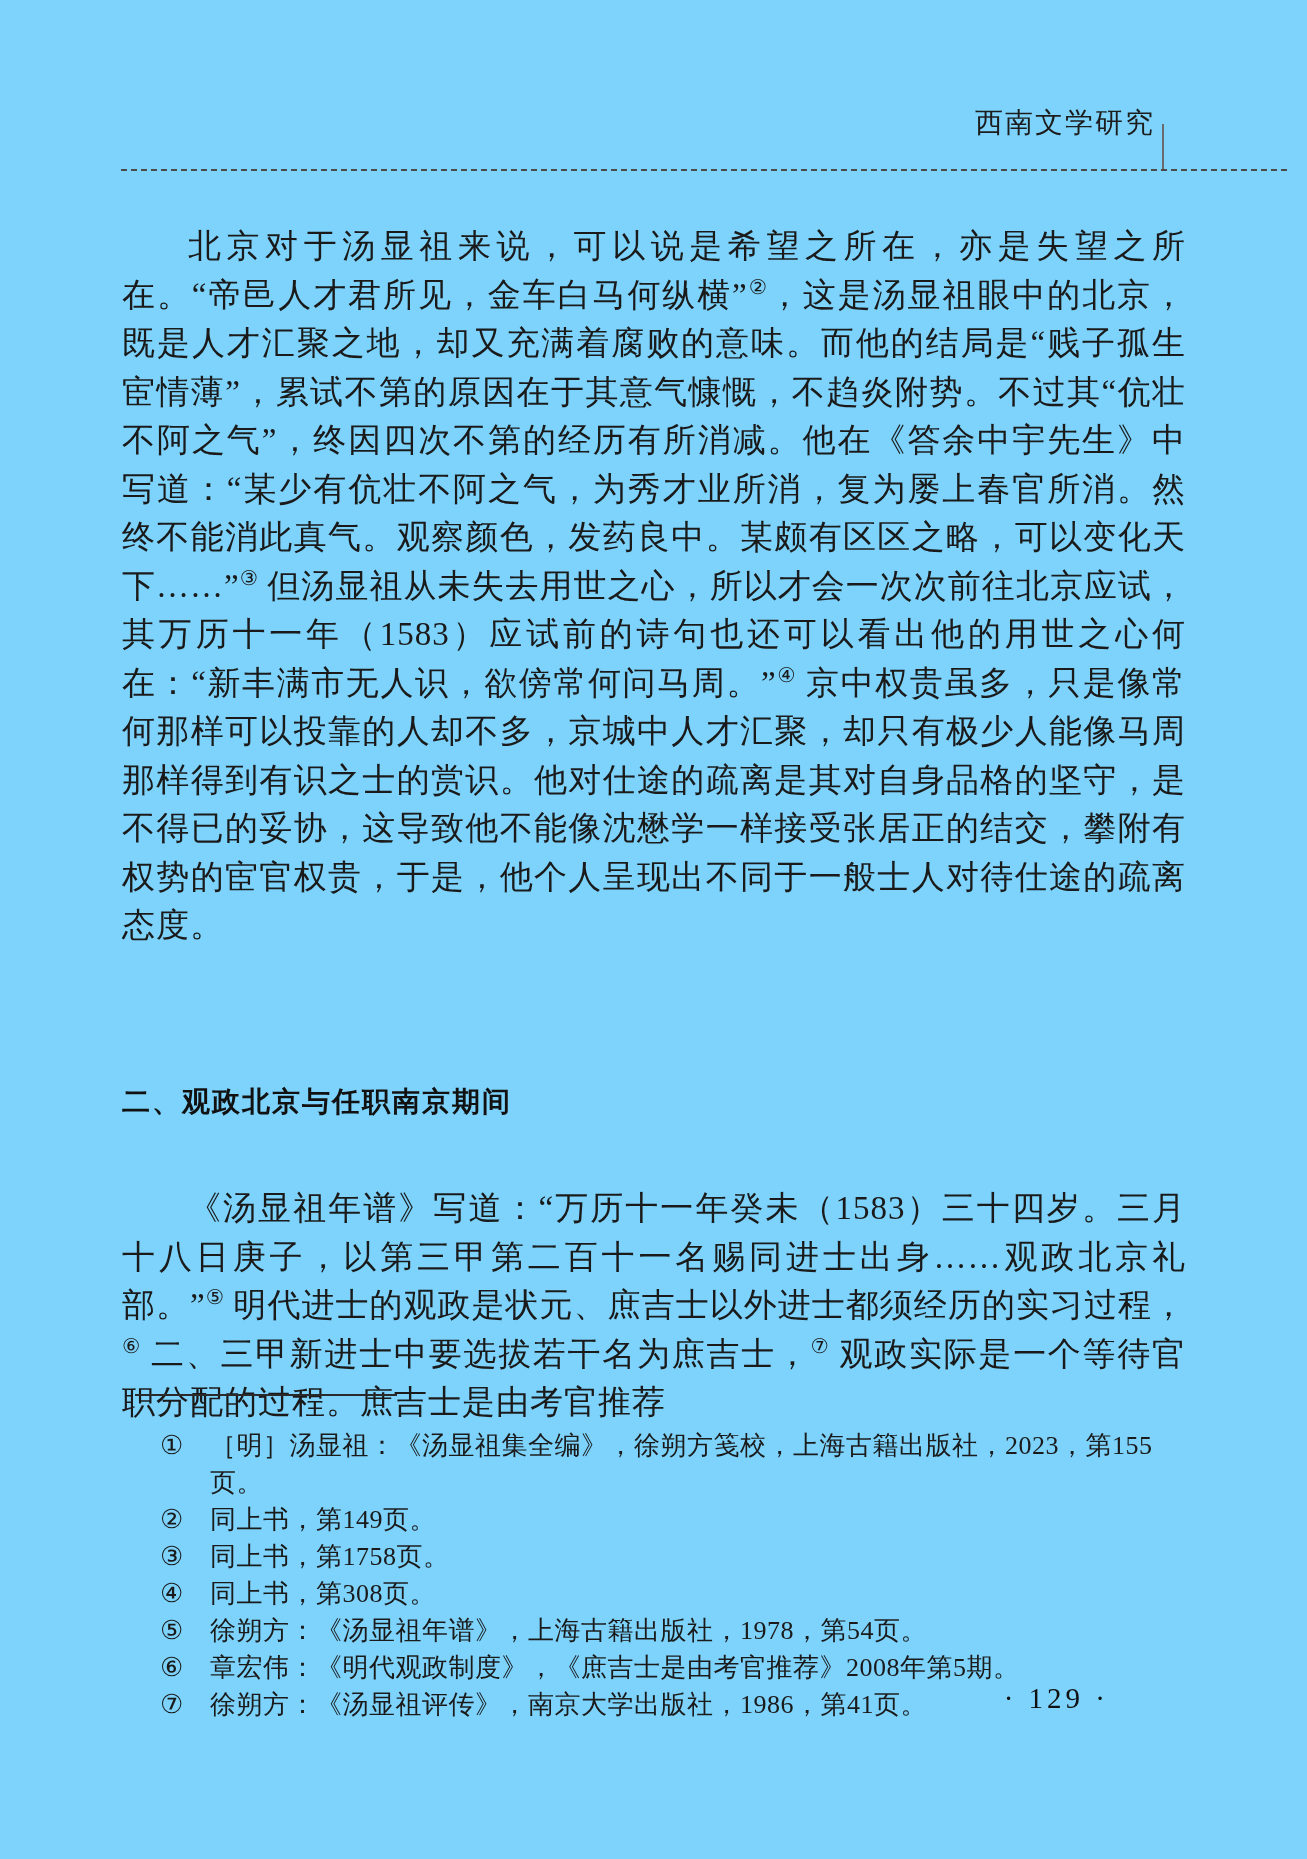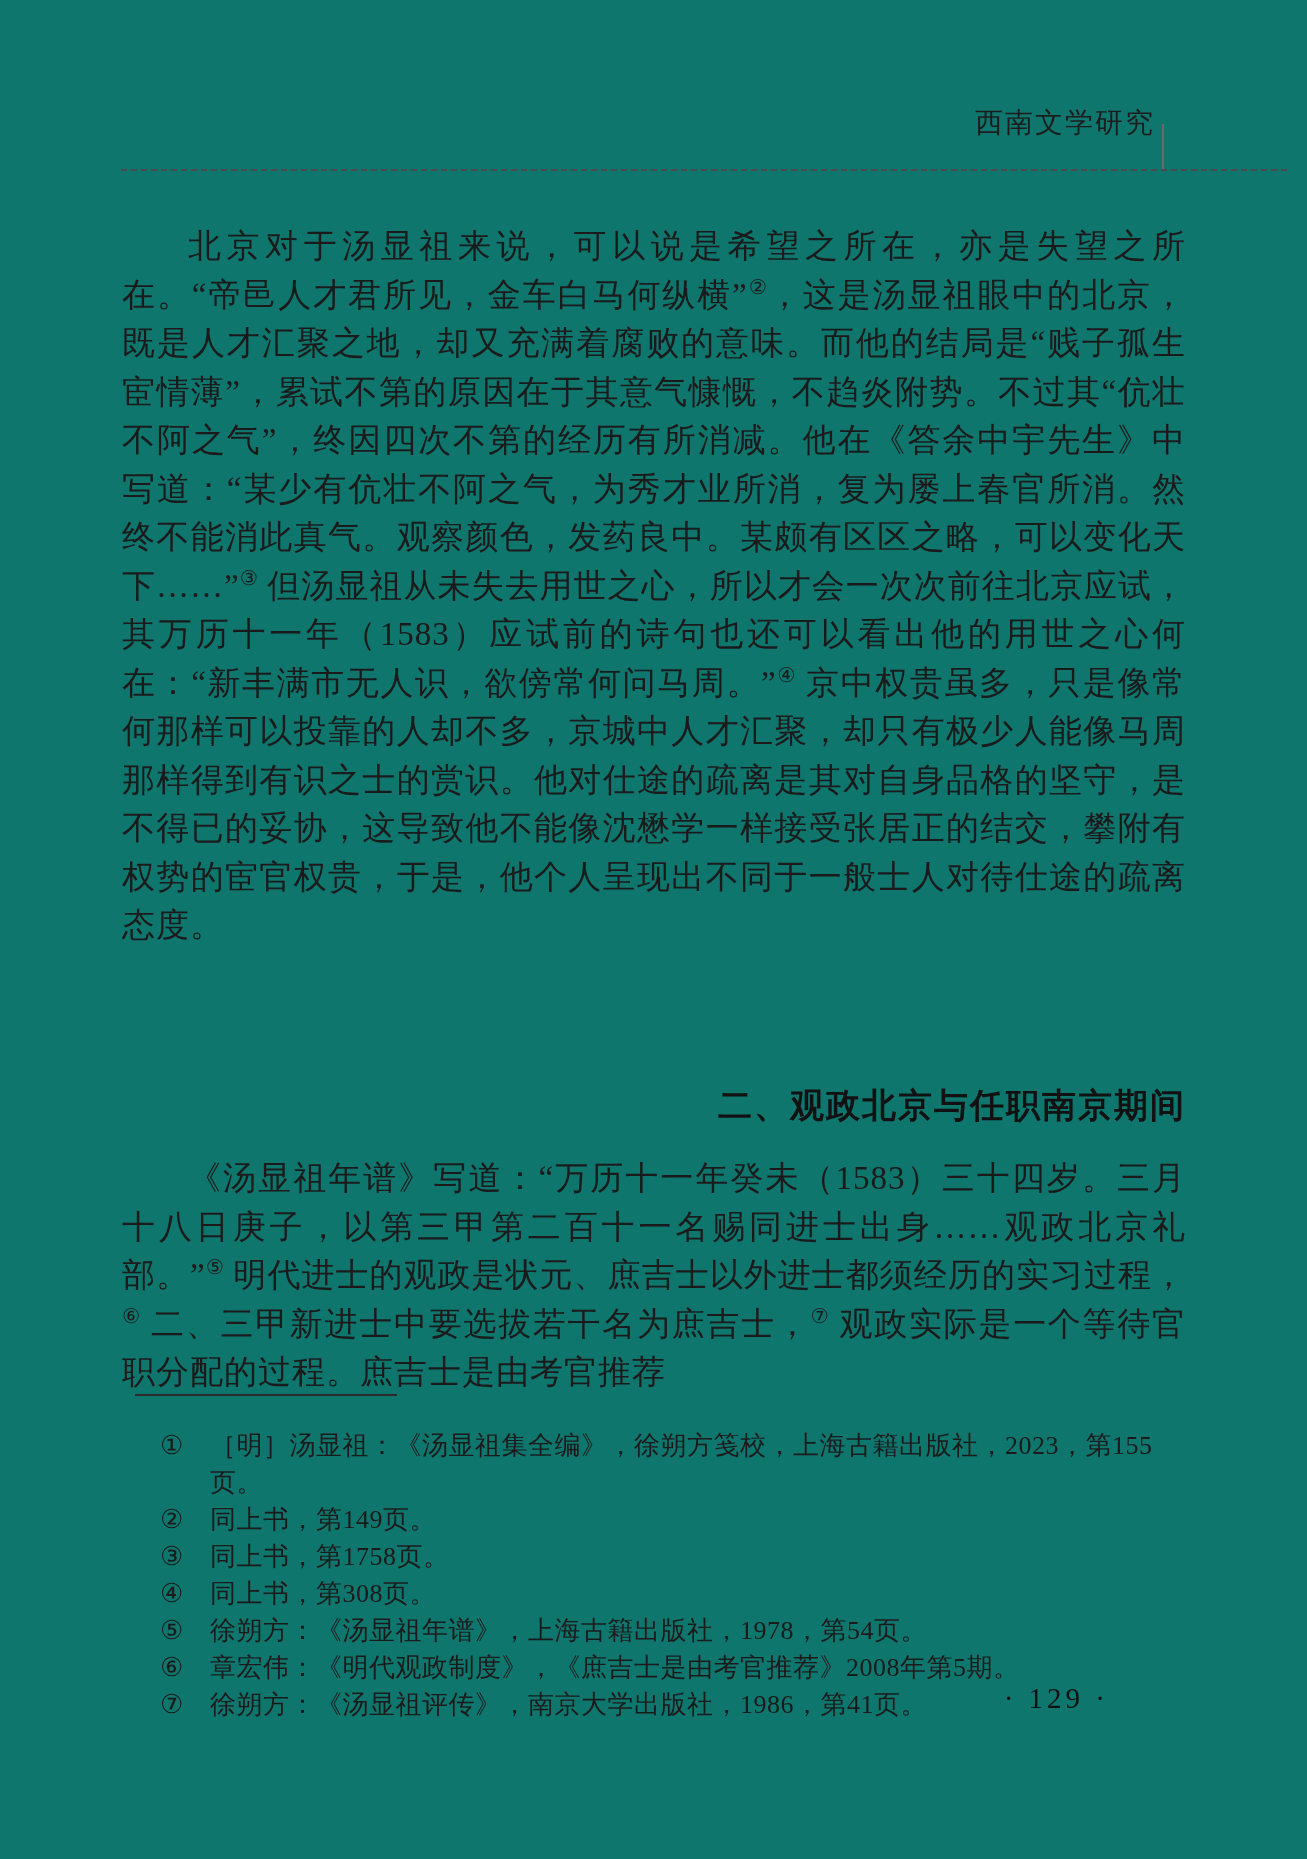--- a/index.html
+++ b/index.html
@@ -1,21 +1,21 @@
 <!DOCTYPE html>
 <html><head>
 <meta charset="utf-8">
 <style>
   html, body { margin: 0; padding: 0; background: #e8e8e8; }
   .page {
     position: relative;
     width: 1307px;
     height: 1859px;
     margin: 0 auto;
-    background: #0f766e;
+    background: #7dd3fc;
     font-family: "Liberation Serif", "DejaVu Serif", serif;
     color: #1a1a1a;
     overflow: hidden;
   }
 
   
   .running-head-title {
     position: absolute;
     top: 104px;
     right: 152px;
@@ -45,40 +45,40 @@
   .bodytext {
     position: absolute;
     left: 122px;
     width: 1064px;
     font-size: 33px;
     line-height: 48.5px;
     letter-spacing: 1px;
     text-align: justify;
   }
   .block-a { top: 222px; }
-  .block-b { top: 1154px; }
+  .block-b { top: 1184px; }
   .para { margin: 0; }
   .para.indent { text-indent: 2em; }
   .fnref {
     font-size: 0.62em;
     vertical-align: 0.6em;
     line-height: 0;
     letter-spacing: 0;
   }
 
   
   .section-heading {
     position: absolute;
     top: 1083px;
     left: 122px;
     width: 1064px;
-    text-align: right;
+    text-align: left;
     font-family: "Liberation Sans", "DejaVu Sans", sans-serif;
     font-weight: bold;
-    font-size: 34px;
+    font-size: 28px;
     letter-spacing: 2px;
     color: #111;
   }
 
   
   .fn-separator {
     position: absolute;
     top: 1394px;
     left: 135px;
     width: 262px;

